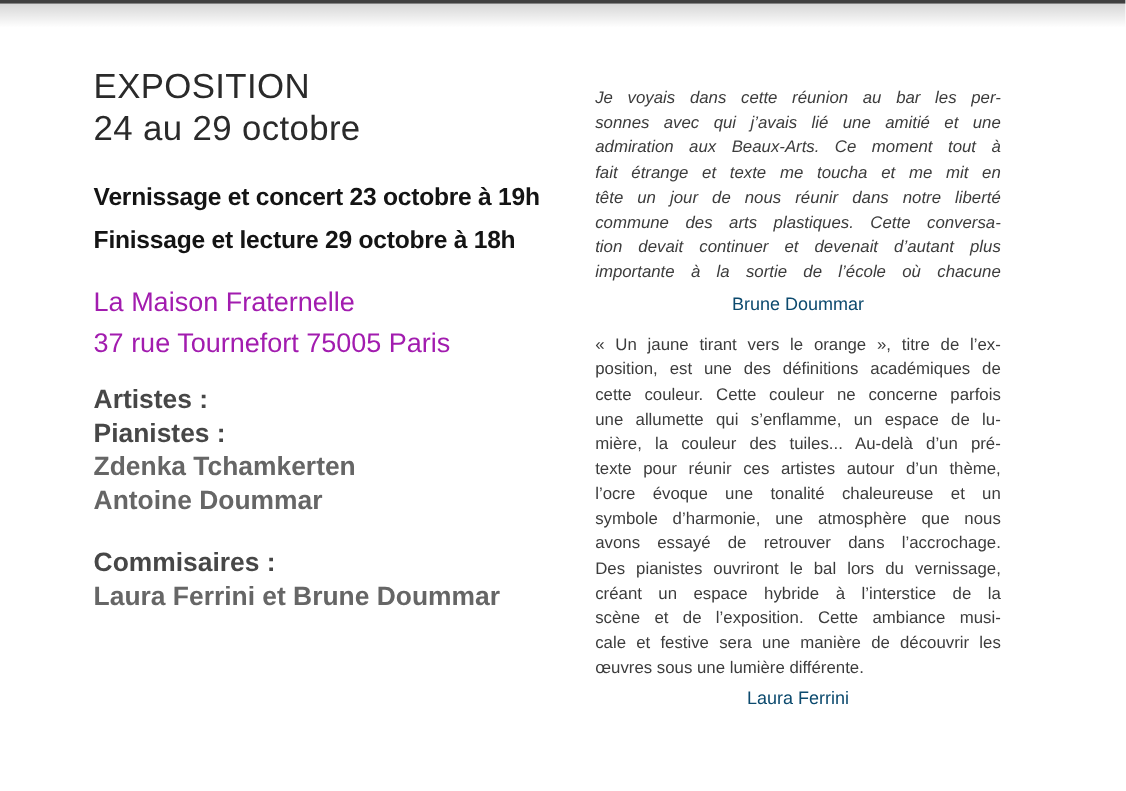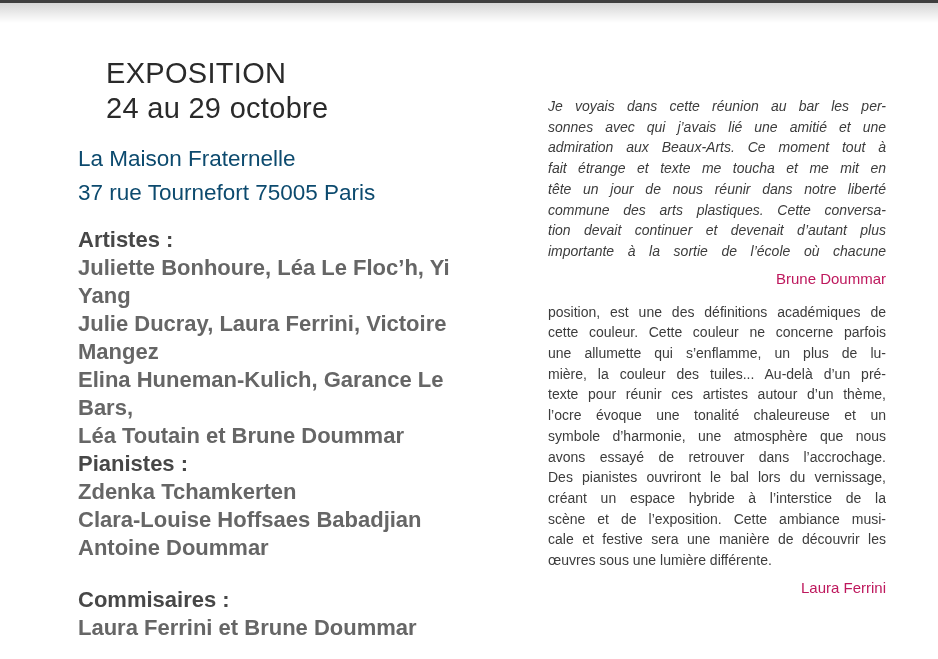--- a/index.html
+++ b/index.html
@@ -21,85 +21,81 @@
     background: linear-gradient(to bottom, rgba(0,0,0,0.16), rgba(0,0,0,0));
   }
 
   
   .left-col {
     position: absolute; left: 78px; top: 56px; width: 420px;
   }
   .title-block {
     font-size: 29px; line-height: 35px; color: #2a2a2a;
     letter-spacing: 0.3px;
-    margin-left: 28px;
   }
   .events-block {
     margin-top: 21px;
     font-size: 20.5px; font-weight: 700; line-height: 36px;
     color: #141414; letter-spacing: -0.2px;
   }
   .venue-block {
     margin-top: 16px;
-    font-size: 22.5px; line-height: 34px; color: #0c4a6e;
+    font-size: 22.5px; line-height: 34px; color: #a21caf;
   }
   .group { font-size: 22px; line-height: 28px; color: #666666; font-weight: bold; }
   .group .heading { color: #474747; }
   .group-artists  { margin-top: 16px; }
   .group-pianists { }
   .group-curators { margin-top: 24px; }
 
   
   .right-col {
-    position: absolute; left: 548px; top: 71px; width: 338px;
-    font-size: 14px; line-height: 20.7px; color: #3c3c3c; margin-top: 25px;
+    position: absolute; left: 496px; top: 71px; width: 338px;
+    font-size: 14px; line-height: 20.7px; color: #3c3c3c;
   }
   .quote-para { font-style: italic; }
   .jline { text-align: justify; text-align-last: justify; }
   .jline.last { text-align-last: left; }
   .signature {
-    text-align: right; font-size: 15px; color: #be185d;
+    text-align: center; font-size: 15px; color: #0c4a6e;
     margin-top: 7px; line-height: 20px;
   }
   .statement-para { margin-top: 13px; }
 </style>
 </head>
 <body>
 
 <div class="top-edge"></div>
 <div class="top-shadow"></div>
 
 <div class="left-col">
 
   <div class="title-block">
     <div>EXPOSITION</div>
     <div>24 au 29 octobre</div>
   </div>
 
+  <div class="events-block">
+    <div>Vernissage et concert 23 octobre à 19h</div>
+    <div>Finissage et lecture 29 octobre à 18h</div>
+  </div>
 
   <div class="venue-block">
     <div>La Maison Fraternelle</div>
     <div>37 rue Tournefort 75005 Paris</div>
   </div>
 
   <div class="group group-artists">
     <div class="heading">Artistes :</div>
-    <div>
-        <div class="plain">Juliette Bonhoure, Léa Le Floc’h, Yi Yang</div>
-        <div class="plain">Julie Ducray, Laura Ferrini, Victoire Mangez</div>
-        <div class="plain">Elina Huneman-Kulich, Garance Le Bars,</div>
-        <div class="plain last">Léa Toutain et Brune Doummar</div>
-      </div>
   </div>
 
   <div class="group group-pianists">
     <div class="heading">Pianistes :</div>
     <div>
         <div class="plain">Zdenka Tchamkerten</div>
-        <div class="plain">Clara-Louise Hoffsaes Babadjian</div>
         <div class="plain last">Antoine Doummar</div>
       </div>
   </div>
 
   <div class="group group-curators">
     <div class="heading">Commisaires :</div>
     <div>
         <div class="plain last">Laura Ferrini et Brune Doummar</div>
       </div>
   </div>
@@ -114,23 +110,24 @@
       <div class="jline">admiration aux Beaux-Arts. Ce moment tout à</div>
       <div class="jline">fait étrange et texte me toucha et me mit en</div>
       <div class="jline">tête un jour de nous réunir dans notre liberté</div>
       <div class="jline">commune des arts plastiques. Cette conversa-</div>
       <div class="jline">tion devait continuer et devenait d’autant plus</div>
       <div class="jline">importante à la sortie de l’école où chacune</div>
     </div>
   <div class="signature">Brune Doummar</div>
 
   <div class="statement-para">
+      <div class="jline">« Un jaune tirant vers le orange », titre de l’ex-</div>
       <div class="jline">position, est une des définitions académiques de</div>
       <div class="jline">cette couleur. Cette couleur ne concerne parfois</div>
-      <div class="jline">une allumette qui s’enflamme, un plus de lu-</div>
+      <div class="jline">une allumette qui s’enflamme, un espace de lu-</div>
       <div class="jline">mière, la couleur des tuiles... Au-delà d’un pré-</div>
       <div class="jline">texte pour réunir ces artistes autour d’un thème,</div>
       <div class="jline">l’ocre évoque une tonalité chaleureuse et un</div>
       <div class="jline">symbole d’harmonie, une atmosphère que nous</div>
       <div class="jline">avons essayé de retrouver dans l’accrochage.</div>
       <div class="jline">Des pianistes ouvriront le bal lors du vernissage,</div>
       <div class="jline">créant un espace hybride à l’interstice de la</div>
       <div class="jline">scène et de l’exposition. Cette ambiance musi-</div>
       <div class="jline">cale et festive sera une manière de découvrir les</div>
       <div class="jline last">œuvres sous une lumière différente.</div>

